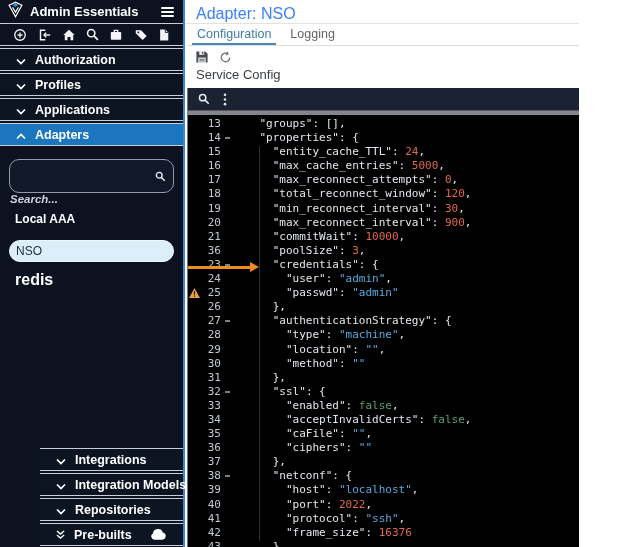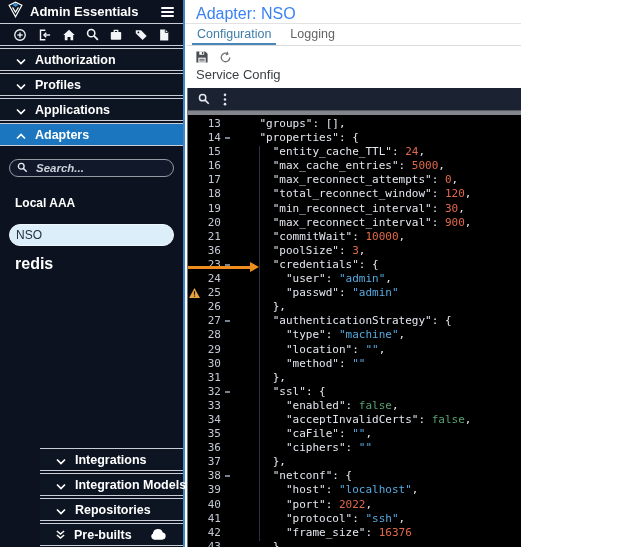--- a/index.html
+++ b/index.html
@@ -1,37 +1,37 @@
 <!DOCTYPE html>
 <html><head>
 <meta charset="utf-8">
 <style>
   html,body{margin:0;padding:0;background:#fff;}
-  #app{position:relative;width:521px;height:547px;background:#fff;overflow:hidden;
+  #app{position:relative;width:579px;height:547px;background:#fff;overflow:hidden;
        font-family:"Liberation Sans",sans-serif;}
 
   
   #sidebar{position:absolute;left:0;top:0;width:185px;height:547px;background:#0c121f;
            border-right:2px solid #3e86c7;box-sizing:border-box;display:flex;flex-direction:column;}
   .sb-header{height:23px;display:flex;align-items:center;gap:6px;padding:0 7px;flex:0 0 auto;}
   .sb-title{color:#fff;font-weight:bold;font-size:13px;flex:1;white-space:nowrap;}
   .hamburger{display:flex;flex-direction:column;gap:2px;cursor:pointer;padding:2px;}
   .hamburger i{display:block;width:13px;height:2px;background:#fff;border-radius:1px;}
   .sb-toolbar{height:21px;display:flex;align-items:center;justify-content:space-between;
               padding:0 13px;border-top:1px solid #c9ced6;border-bottom:1px solid #c9ced6;flex:0 0 auto;}
   .sb-toolbar .icon{display:flex;align-items:center;}
   .sb-section{height:21px;display:flex;align-items:center;gap:9px;padding:0 16px;
               background:#0d1422;border-top:1px solid #c9ced6;border-bottom:1px solid #c9ced6;
               margin-top:2px;cursor:pointer;flex:0 0 auto;}
   .sb-section.active{background:#1b76bf;}
   .sb-label{color:#fff;font-weight:bold;font-size:12.5px;white-space:nowrap;}
   .sb-right{margin-left:auto;}
   #adapters-panel{flex:1 1 auto;padding:13px 9px 0 9px;display:flex;flex-direction:column;}
-  .search-wrap{display:flex;align-items:center;gap:6px;border:1.5px solid #959aa2;border-radius:10px;
-               height:16px;padding:0 7px;background:#10182a;}
+  .search-wrap{display:flex;align-items:flex-end;gap:6px;border:1.5px solid #959aa2;border-radius:10px;
+               height:16px;padding:8px 7px;background:#10182a;flex-direction:column;}
   .search-wrap input{flex:1;background:transparent;border:none;outline:none;color:#e3e7ee;
                      font-size:11.5px;font-family:"Liberation Sans",sans-serif;min-width:0;}
   .search-wrap input::placeholder{color:#ccd2da;font-style:italic;font-weight:bold;}
   #adapter-list{margin-top:16px;display:flex;flex-direction:column;}
   .ad-item{color:#fff;font-weight:bold;font-size:12px;padding:3px 6px;margin-bottom:7px;cursor:pointer;}
   .ad-item.selected{background:#dceefa;color:#24313f;font-weight:normal;border-radius:11px;
                     border:1px solid #eef6fd;margin:4px 0 6px 0;}
   .ad-item.small{font-size:16px;}
   #sb-bottom{flex:0 0 auto;margin-bottom:1px;margin-left:40px;}
 

